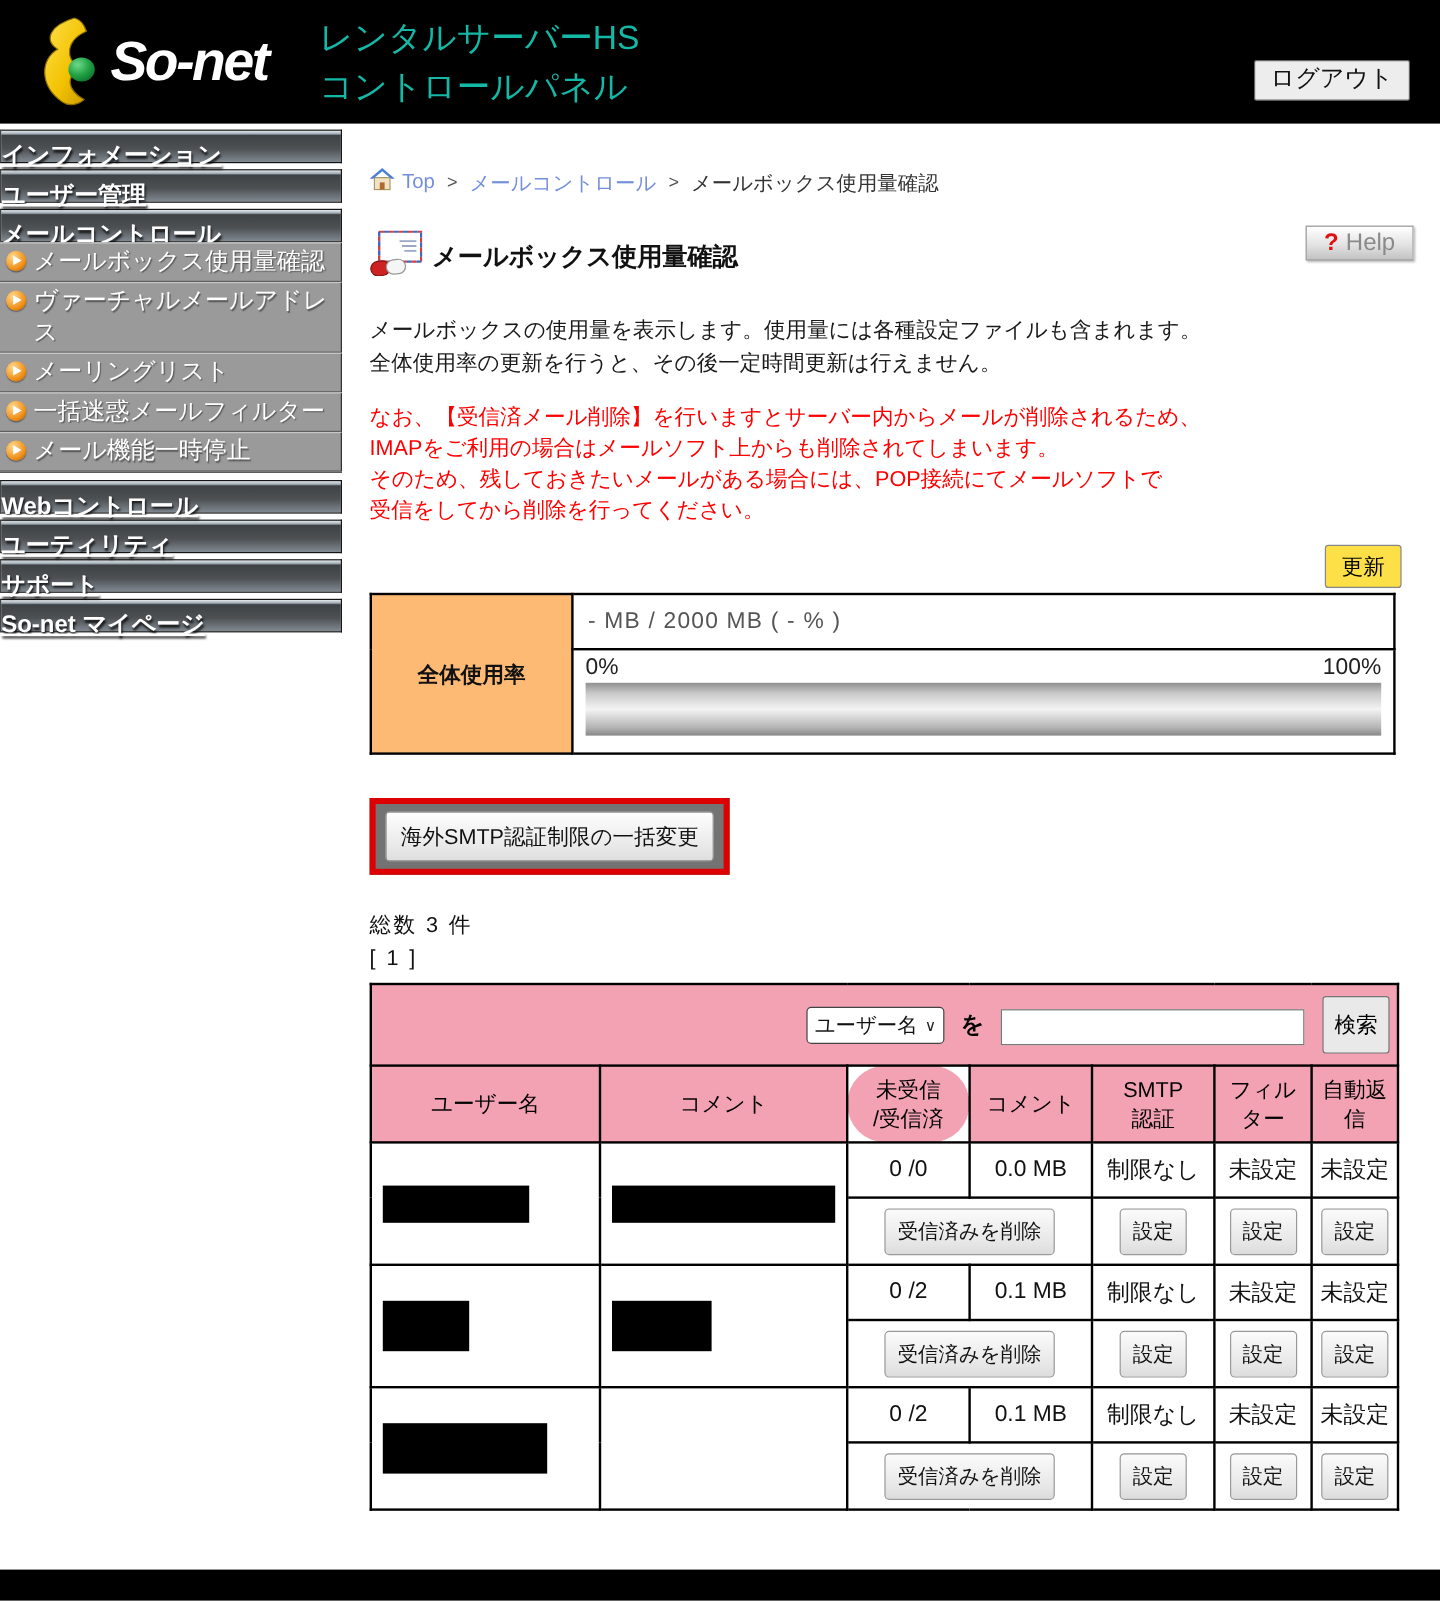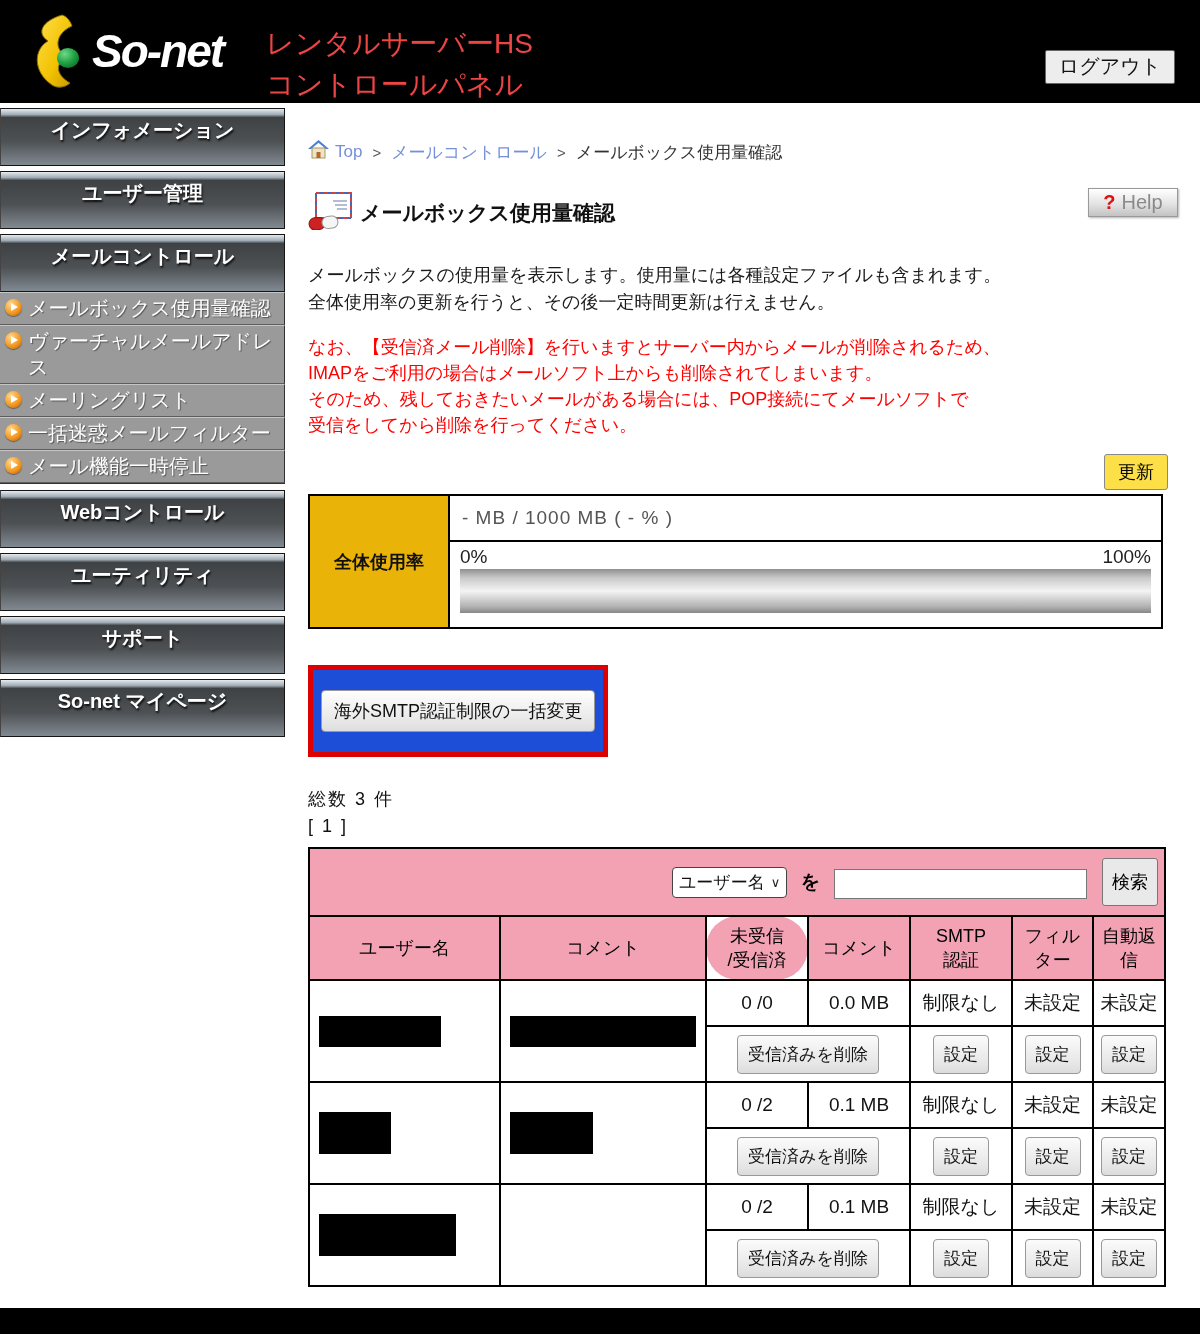--- a/index.html
+++ b/index.html
@@ -8,31 +8,31 @@
     position: relative;
     font-family: "Liberation Sans", "DejaVu Sans", sans-serif;
     background: #ffffff;
     overflow: hidden;
   }
 
   
   .topbar { position:absolute; left:0; top:0; width:1200px; height:103px; background:#000; }
   .logo-wrap { position:absolute; left:26px; top:12px; display:flex; align-items:center; }
   .brand-text { color:#fff; font-size:46px; font-weight:bold; font-style:italic; letter-spacing:-2px; margin-left:4px; }
-  .header-title { position:absolute; left:266px; top:24px; color:#ef4444; font-size:28px; line-height:1.45; }
+  .header-title { position:absolute; left:266px; top:12px; color:#14b8a6; font-size:28px; line-height:1.45; }
   .logout-btn { position:absolute; right:25px; top:50px; width:130px; height:34px; background:#ededed;
     border:1px solid #666; border-radius:2px; font-size:20px; color:#111; text-align:center; line-height:31px; cursor:pointer; }
 
   
   .sidebar { position:absolute; left:0; top:108px; width:285px; }
   .nav-header {
-    height:58px; margin-bottom:5px; border:1px solid #151515; border-left:1px solid #444;
+    height:28px; margin-bottom:5px; border:1px solid #151515; border-left:1px solid #444;
     background:linear-gradient(180deg,#e6ebee 0%,#9fabb4 10%,#3f4245 15%,#4d5154 58%,#818991 100%);
-    color:#fff; font-size:20px; font-weight:bold; text-align:center; line-height:42px;
-    text-shadow:1px 2px 2px rgba(0,0,0,.85); cursor:pointer;
+    color:#fff; font-size:20px; font-weight:bold; line-height:42px;
+    text-shadow:1px 2px 2px rgba(0,0,0,.85); cursor:pointer;text-decoration:underline;
   }
   .nav-sub {
     background:#9a9a9a; border-top:1px solid #c6c6c6; border-bottom:1px solid #5e5e5e;
     border-right:1px solid #333; color:#fff; font-size:20px; line-height:26px;
     padding:2px 4px 3px 28px; position:relative; text-shadow:1px 1px 1px rgba(0,0,0,.45); cursor:pointer;
   }
   .nav-sub-group { margin-bottom:6px; border-bottom:1px solid #333; }
   .play-icon { position:absolute; left:5px; top:6px; width:17px; height:17px; border-radius:50%;
     background:radial-gradient(circle at 35% 30%, #ffd98f, #f09018 62%, #9e5300); box-shadow:0 1px 1px rgba(0,0,0,.4); }
   .play-icon::after { content:""; position:absolute; left:6px; top:4px;
@@ -59,28 +59,28 @@
 
   .intro { margin-top:30px; font-size:18px; line-height:1.5; color:#1a1a1a; }
   .warning { margin-top:18px; font-size:18px; line-height:1.45; color:#ff0000; }
 
   .update-row { margin-top:16px; text-align:right; }
   .update-btn { font-size:18px; padding:5px 13px; background:#fde047; border:1px solid #888; border-radius:3px; cursor:pointer; }
 
   table { border-collapse:collapse; }
   .usage-table { margin-top:4px; width:855px; }
   .usage-table td { border:2px solid #000; }
-  .usage-label-cell { width:140px; background:#eab308; font-weight:bold; font-size:18px; text-align:center; color:#111; }
+  .usage-label-cell { width:168px; background:#fdba74; font-weight:bold; font-size:18px; text-align:center; color:#111; }
   .usage-amount-cell { height:46px; font-size:19px; color:#555; padding-left:12px; letter-spacing:1px; }
   .usage-bar-cell { padding:4px 10px 14px 10px; }
   .bar-scale { display:flex; justify-content:space-between; font-size:19px; color:#222; }
   .usage-bar { height:44px; margin-top:1px;
     background:linear-gradient(180deg,#8f8f8f 0%,#c9c9c9 20%,#f4f4f4 50%,#b3b3b3 85%,#878787 100%); }
 
-  .smtp-frame { display:inline-block; margin-top:36px; border:5px solid #dd0000; padding:20px 8px; background:#1d4ed8; }
+  .smtp-frame { display:inline-block; margin-top:36px; border:5px solid #dd0000; padding:6px 8px; background:#737373; }
   .smtp-btn { font-size:18px; padding:8px 12px; cursor:pointer;
     background:linear-gradient(180deg,#fefefe 0%,#e9e9e9 70%,#dedede 100%);
     border:1px solid #999; border-radius:4px; color:#111; }
 
   .total-text { margin-top:30px; font-size:18px; color:#111; letter-spacing:2px; }
   .pagination { margin-top:5px; font-size:18px; color:#111; letter-spacing:2px; }
 
   .data-table { margin-top:10px; width:858px; }
   .data-table th, .data-table td { border:2px solid #000; }
   .search-cell { background:#f3a2b4; padding:9px 6px; text-align:right; }
@@ -225,21 +225,21 @@
   </div>
 
   <div class="update-row">
     <button class="update-btn">更新</button>
   </div>
 
   <table class="usage-table">
     <tbody>
         <tr>
       <td class="usage-label-cell" rowspan="2">全体使用率</td>
-      <td class="usage-amount-cell">- MB / 1000 MB ( - % )</td>
+      <td class="usage-amount-cell">- MB / 2000 MB ( - % )</td>
     </tr>
     <tr>
       <td class="usage-bar-cell">
         <div class="bar-scale">
           <span>0%</span>
           <span>100%</span>
         </div>
         <div class="usage-bar"></div>
       </td>
     </tr>

